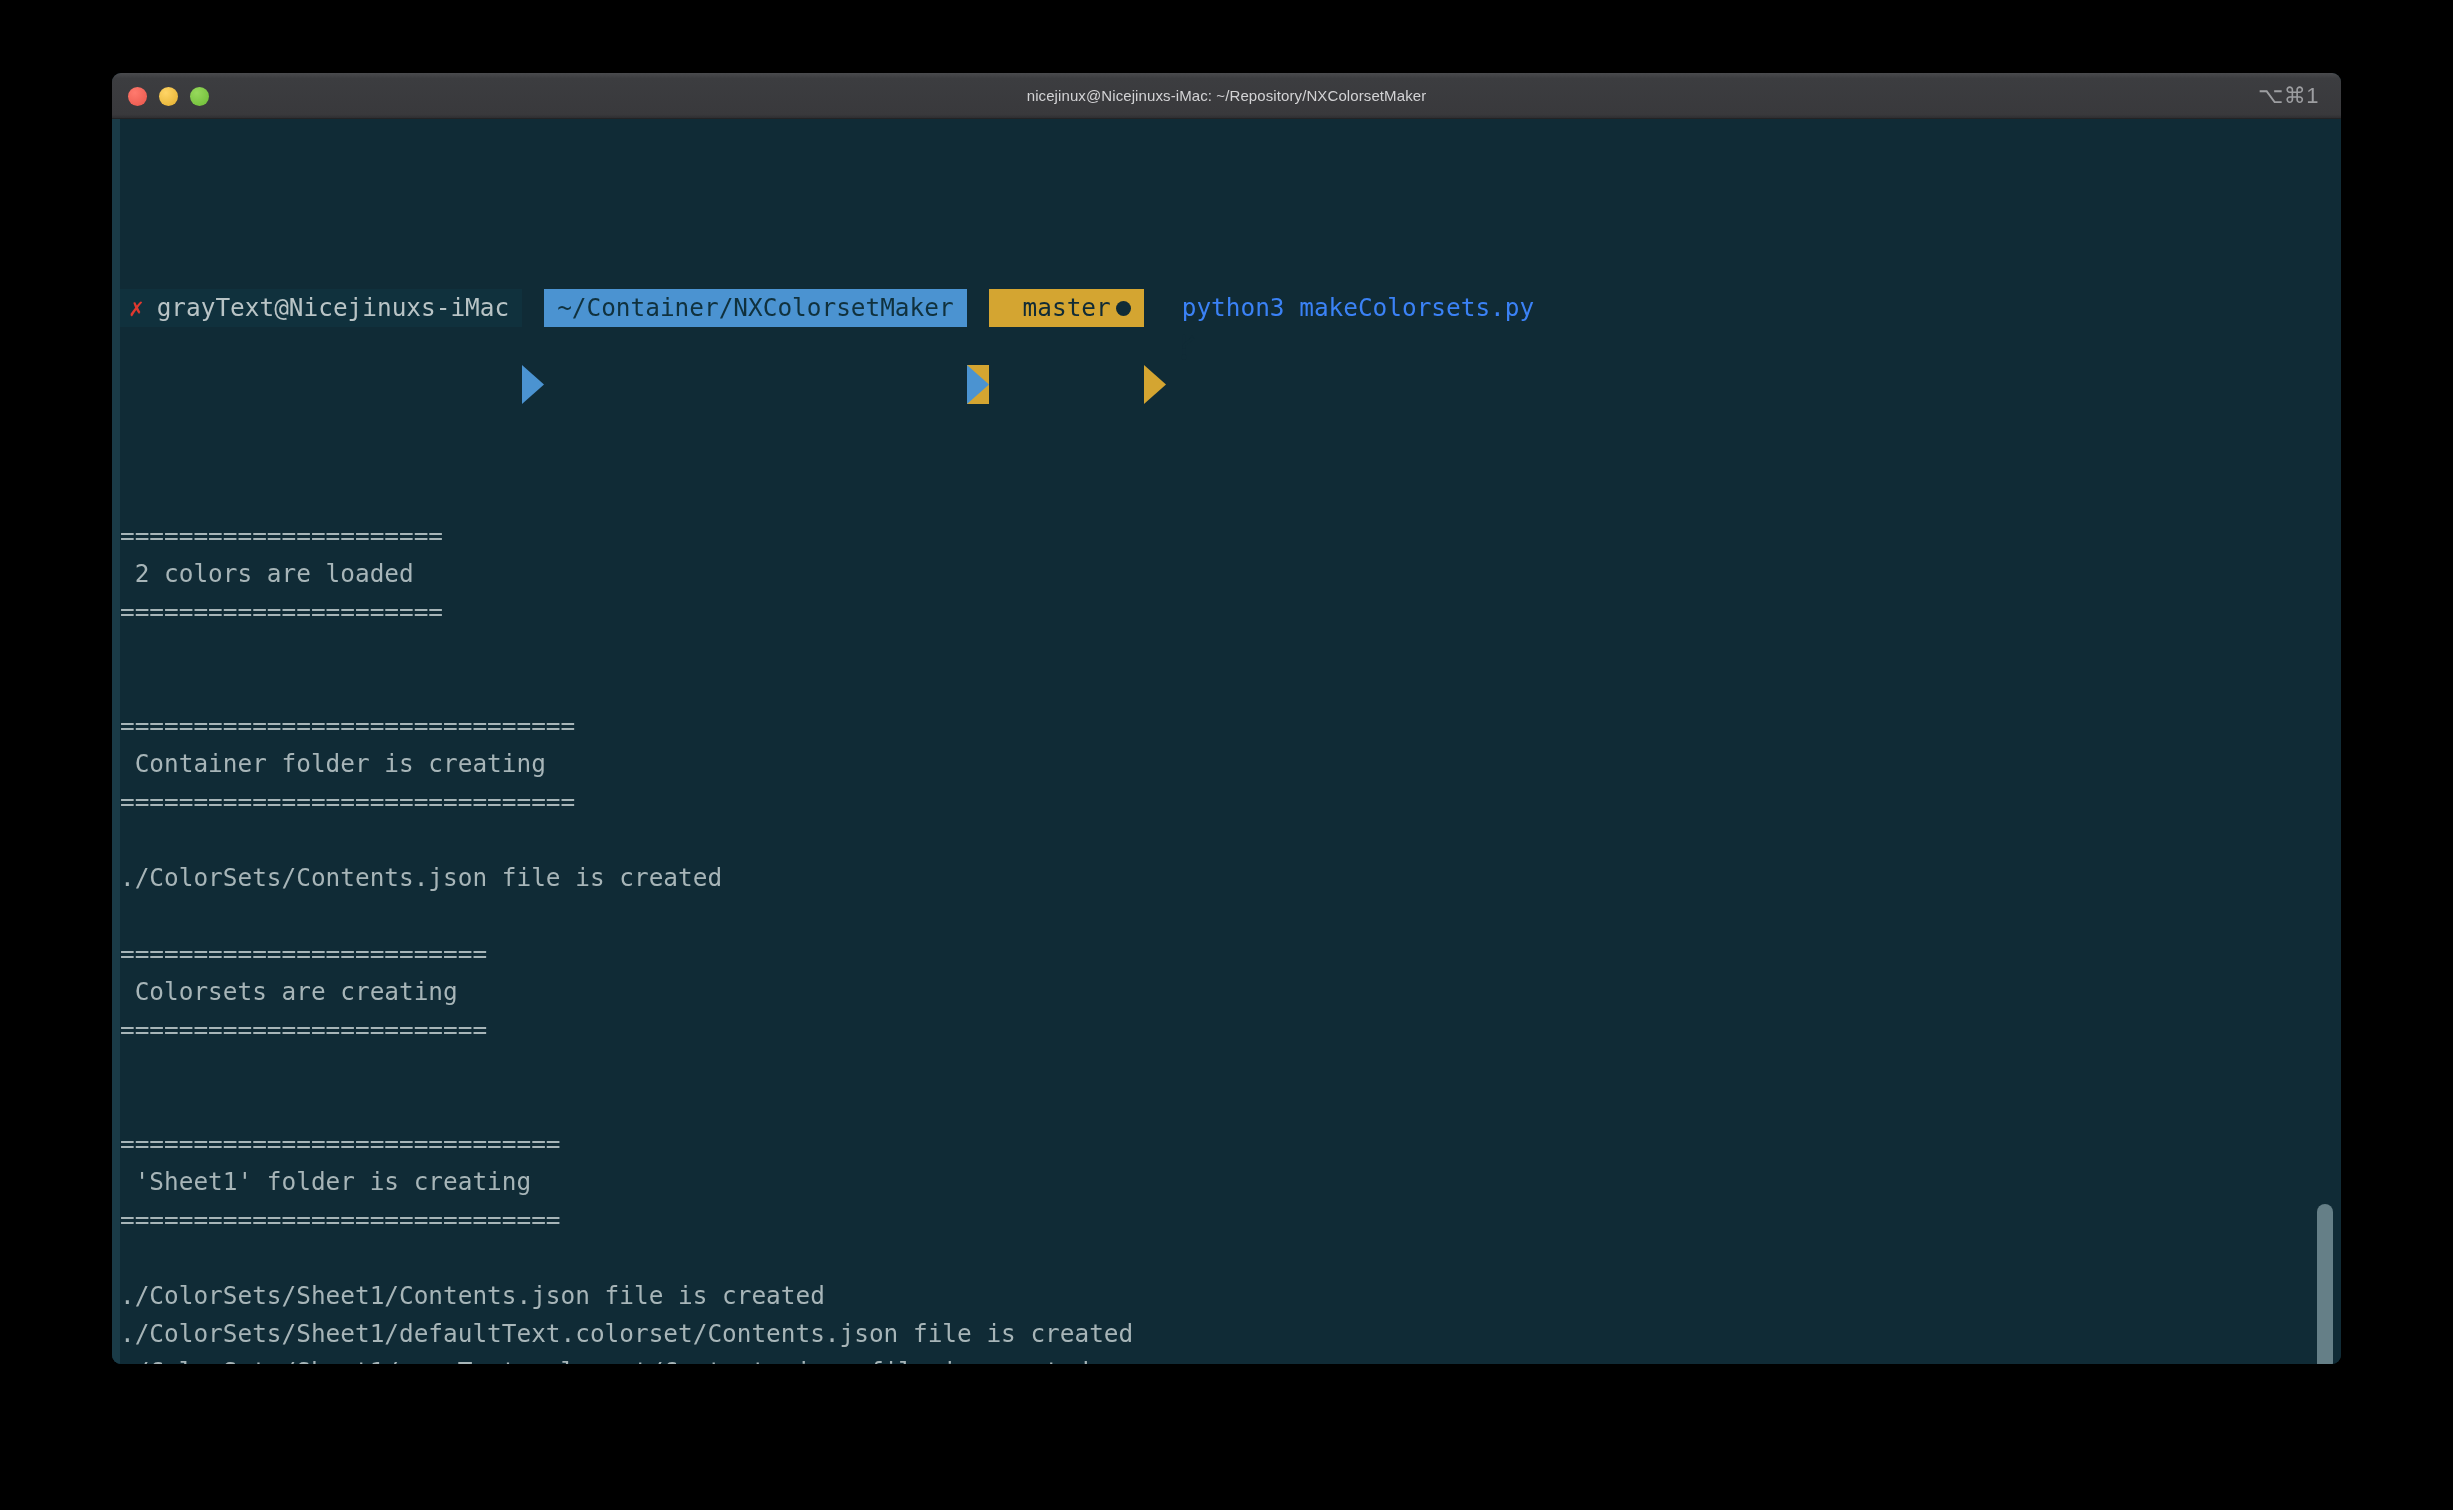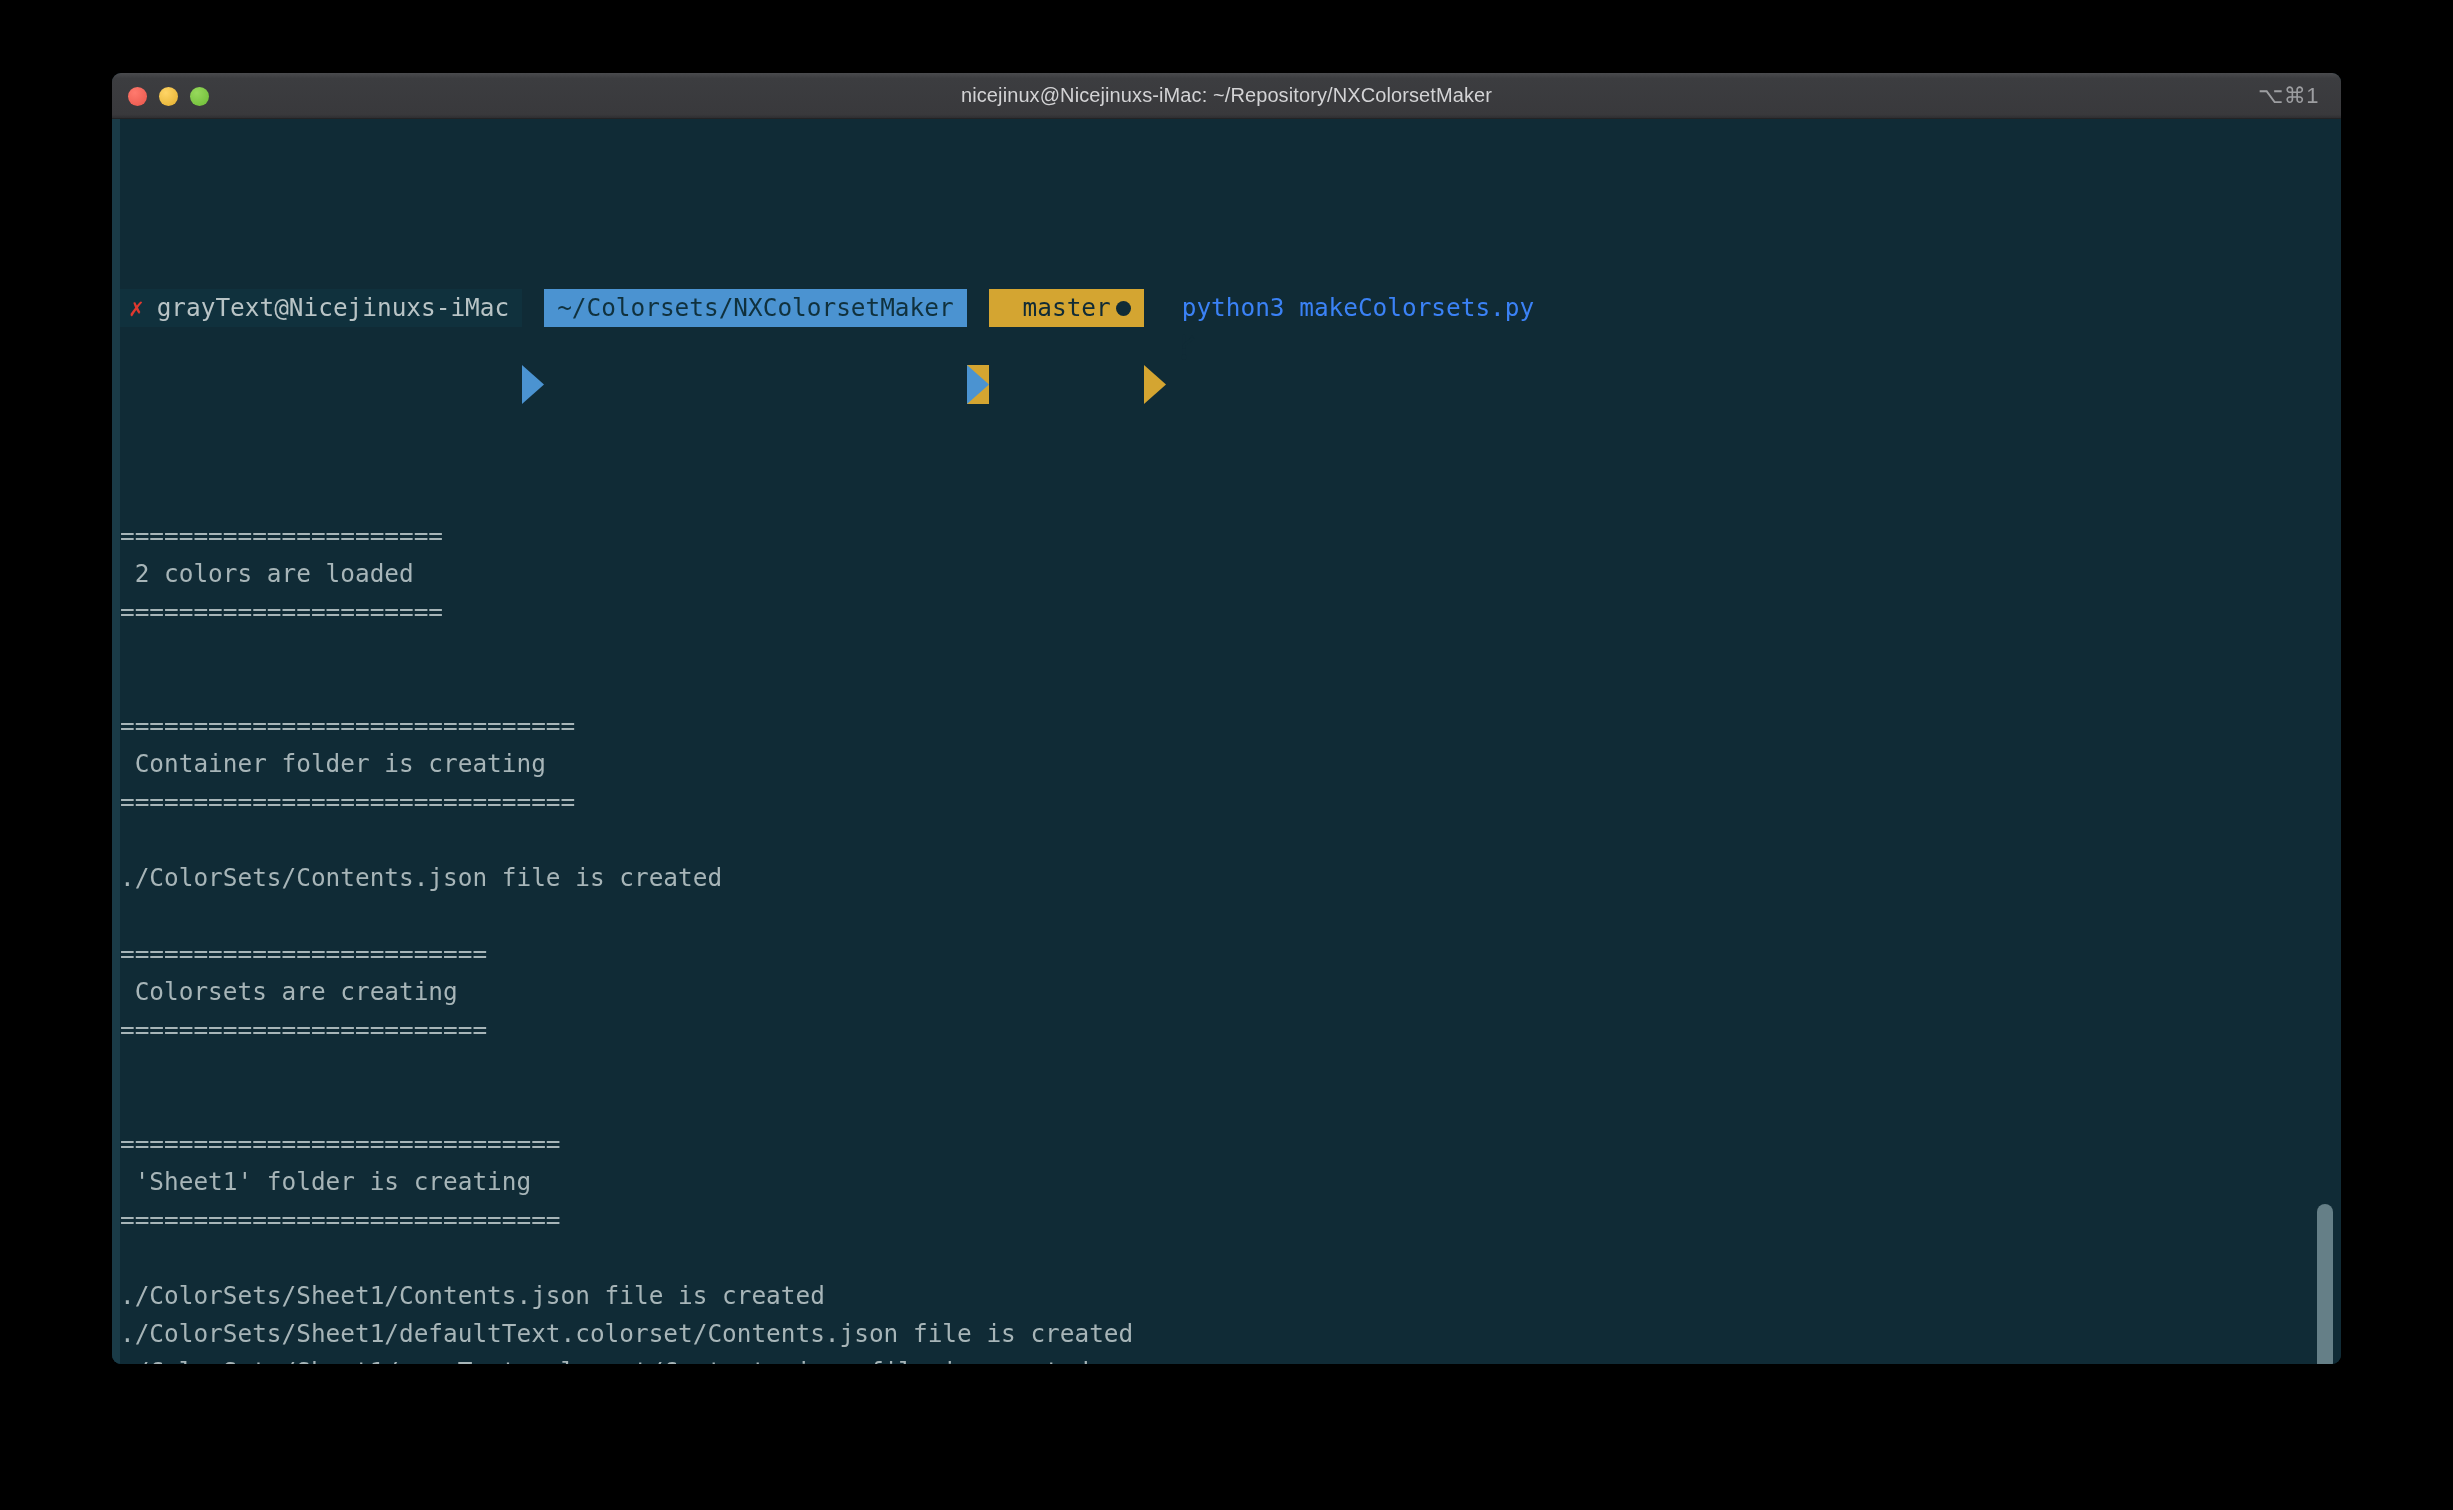--- a/index.html
+++ b/index.html
@@ -54,21 +54,21 @@
   }
   .light.close  { background: radial-gradient(circle at 36% 30%, #ff7a6e, #e8554a); }
   .light.min    { background: radial-gradient(circle at 36% 30%, #ffd566, #e3ae2e); }
   .light.max    { background: radial-gradient(circle at 36% 30%, #97d95c, #6cbb35); }
 
   #window-title {
     flex: 1;
     text-align: center;
     color: #d3d3d5;
     font-family: "Liberation Sans", sans-serif;
-    font-size: 20px;
+    font-size: 15px;
     letter-spacing: 0.1px;
     white-space: nowrap;
     user-select: none;
   }
   #shortcut-hint {
     position: absolute;
     right: 22px;
     top: 0;
     height: 46px;
     line-height: 46px;
@@ -211,21 +211,21 @@
 
       
       <div class="prompt-row">
         <div class="seg seg-host"><span class="err-mark">✗</span><span>grayText@Nicejinuxs-iMac</span></div>
         <div class="arrow">
           <svg width="22" height="39" viewBox="0 0 22 39">
               <path d="M0,0 L0,39 L22,19.5 Z" fill="#4b93d1"></path>
               <path d="M0,0 L0,39 L0,39 Z" fill="#10313d"></path>
             </svg>
         </div>
-        <div class="seg seg-path">~/Colorsets/NXColorsetMaker</div>
+        <div class="seg seg-path">~/Container/NXColorsetMaker</div>
         <div class="arrow">
           <svg width="22" height="39" viewBox="0 0 22 39">
               <rect width="22" height="39" fill="#d4a531"></rect>
               <path d="M0,0 L0,39 L22,19.5 Z" fill="#4b93d1"></path>
             </svg>
         </div>
         <div class="seg seg-git">
           <span class="git-glyph">
             <svg width="19" height="26" viewBox="0 0 19 26">
               <path d="M6,2 L6,24" stroke="#102b36" stroke-width="3" fill="none" stroke-linecap="round"></path>

